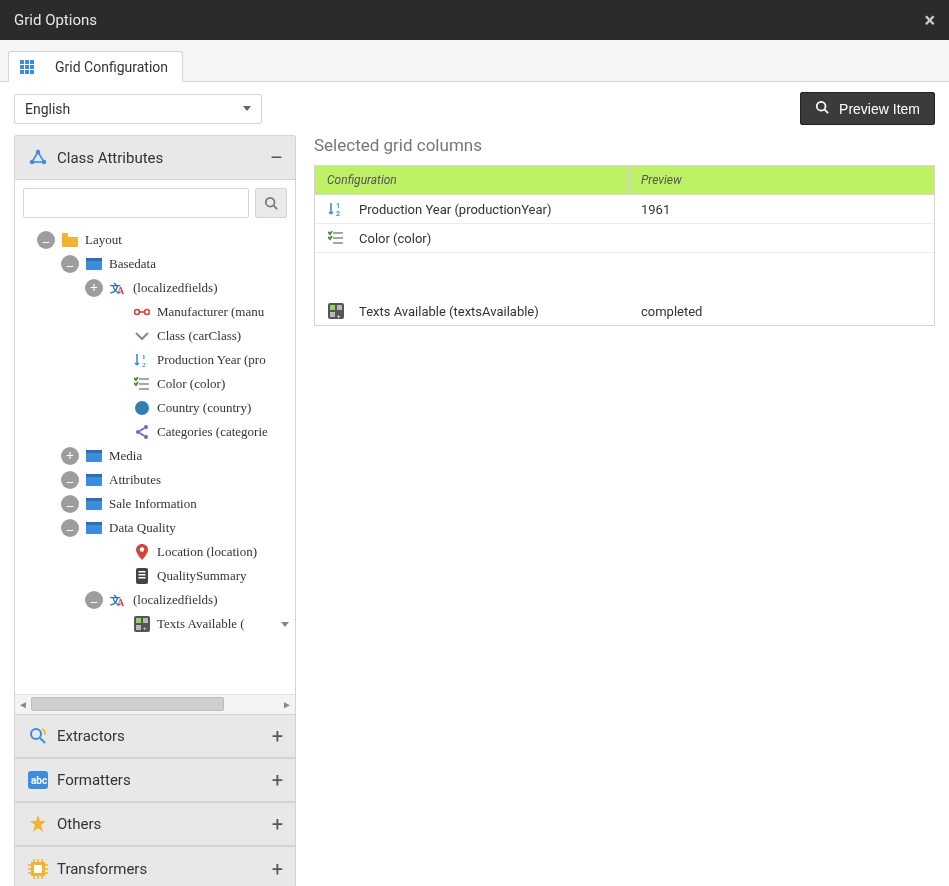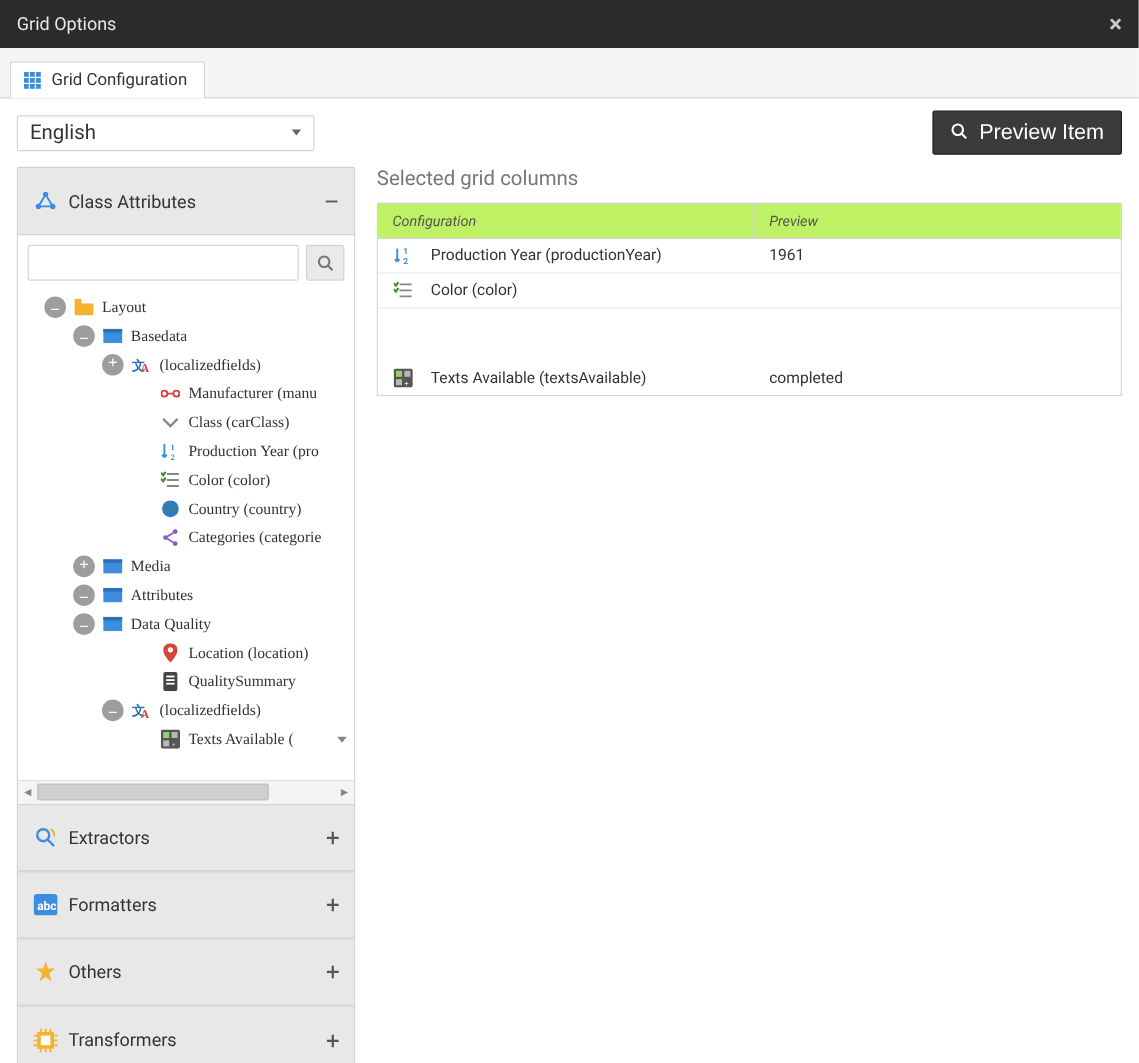--- a/index.html
+++ b/index.html
@@ -39,21 +39,21 @@
       align-items: flex-end;
     }
     .tab {
       background: #fff;
       border: 1px solid #d4d4d4;
       border-bottom: 1px solid #fff;
       padding: 7px 14px 6px 10px;
       border-radius: 3px 3px 0 0;
       display: flex;
       align-items: center;
-      gap: 8px;
+      gap: 20px;
       font-size: 14px;
       color: #333;
       position: relative;
       top: 1px;
     }
     .tab-icon {
       width: 16px;
       height: 16px;
       display: inline-flex;
       align-items: center;
@@ -68,41 +68,41 @@
     }
     .select-lang {
       width: 248px;
       height: 30px;
       border: 1px solid #d4d4d4;
       border-radius: 2px;
       display: flex;
       align-items: center;
       justify-content: space-between;
       padding: 0 10px;
-      font-size: 17px;
+      font-size: 14px;
       background: #fff;
       cursor: pointer;
     }
     .select-lang .caret {
       width: 0; height: 0;
       border-left: 4px solid transparent;
       border-right: 4px solid transparent;
       border-top: 5px solid #666;
     }
     .btn-dark {
       background: #3b3b3b;
       color: #fff;
       border: 1px solid #222;
       padding: 7px 14px;
       border-radius: 2px;
       display: flex;
       align-items: center;
       gap: 10px;
       cursor: pointer;
-      font-size: 18px;
+      font-size: 14px;
     }
     
     .maincontent {
       display: flex;
       height: 756px;
       padding: 0 14px;
     }
     .left-panel {
       width: 282px;
       border: 1px solid #d4d4d4;
@@ -115,21 +115,21 @@
       flex: 1;
       margin-left: 18px;
       display: flex;
       flex-direction: column;
     }
     
     .acc-header {
       background: #e8e8e8;
       border-top: 1px solid #d4d4d4;
       border-bottom: 1px solid #d4d4d4;
-      height: 56px;
+      height: 44px;
       display: flex;
       align-items: center;
       padding: 0 12px;
       font-size: 15px;
       color: #333;
       cursor: pointer;
     }
     .acc-header:first-child { border-top: none; }
     .acc-header .acc-icon {
       width: 22px;
@@ -542,20 +542,32 @@
                 <span class="nicon">
                   <svg width="16" height="12" viewBox="0 0 16 12">
                       <rect width="16" height="12" fill="#3c8dde"></rect>
                       <rect y="0" width="16" height="3" fill="#2a6fb8"></rect>
                     </svg>
                 </span>
                 <span class="label">Attributes</span>
               </div>
             </li>
 
+            <li>
+              <div class="row indent-1">
+                <span class="exp minus"></span>
+                <span class="nicon">
+                  <svg width="16" height="12" viewBox="0 0 16 12">
+                      <rect width="16" height="12" fill="#3c8dde"></rect>
+                      <rect y="0" width="16" height="3" fill="#2a6fb8"></rect>
+                    </svg>
+                </span>
+                <span class="label">Sale Information</span>
+              </div>
+            </li>
 
             <li>
               <div class="row indent-1">
                 <span class="exp minus"></span>
                 <span class="nicon">
                   <svg width="16" height="12" viewBox="0 0 16 12">
                       <rect width="16" height="12" fill="#3c8dde"></rect>
                       <rect y="0" width="16" height="3" fill="#2a6fb8"></rect>
                     </svg>
                 </span>

